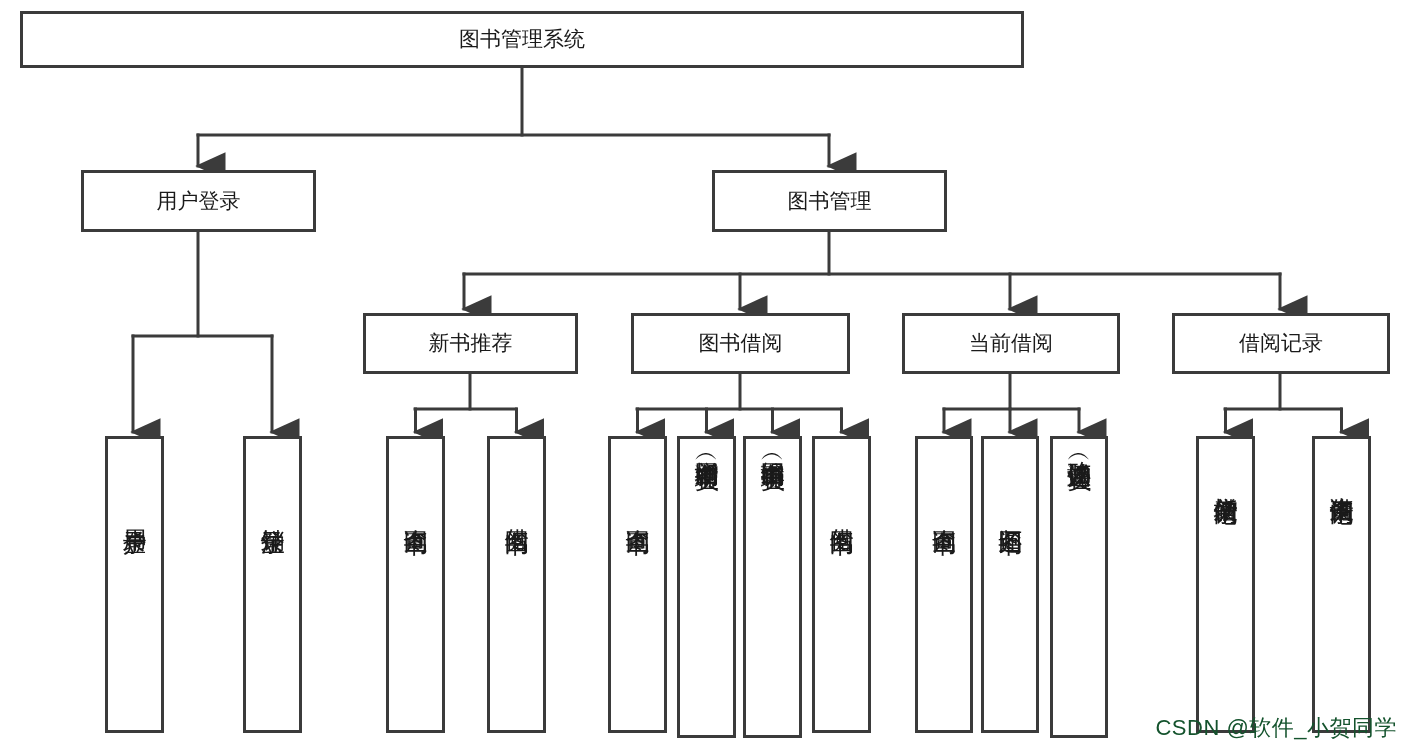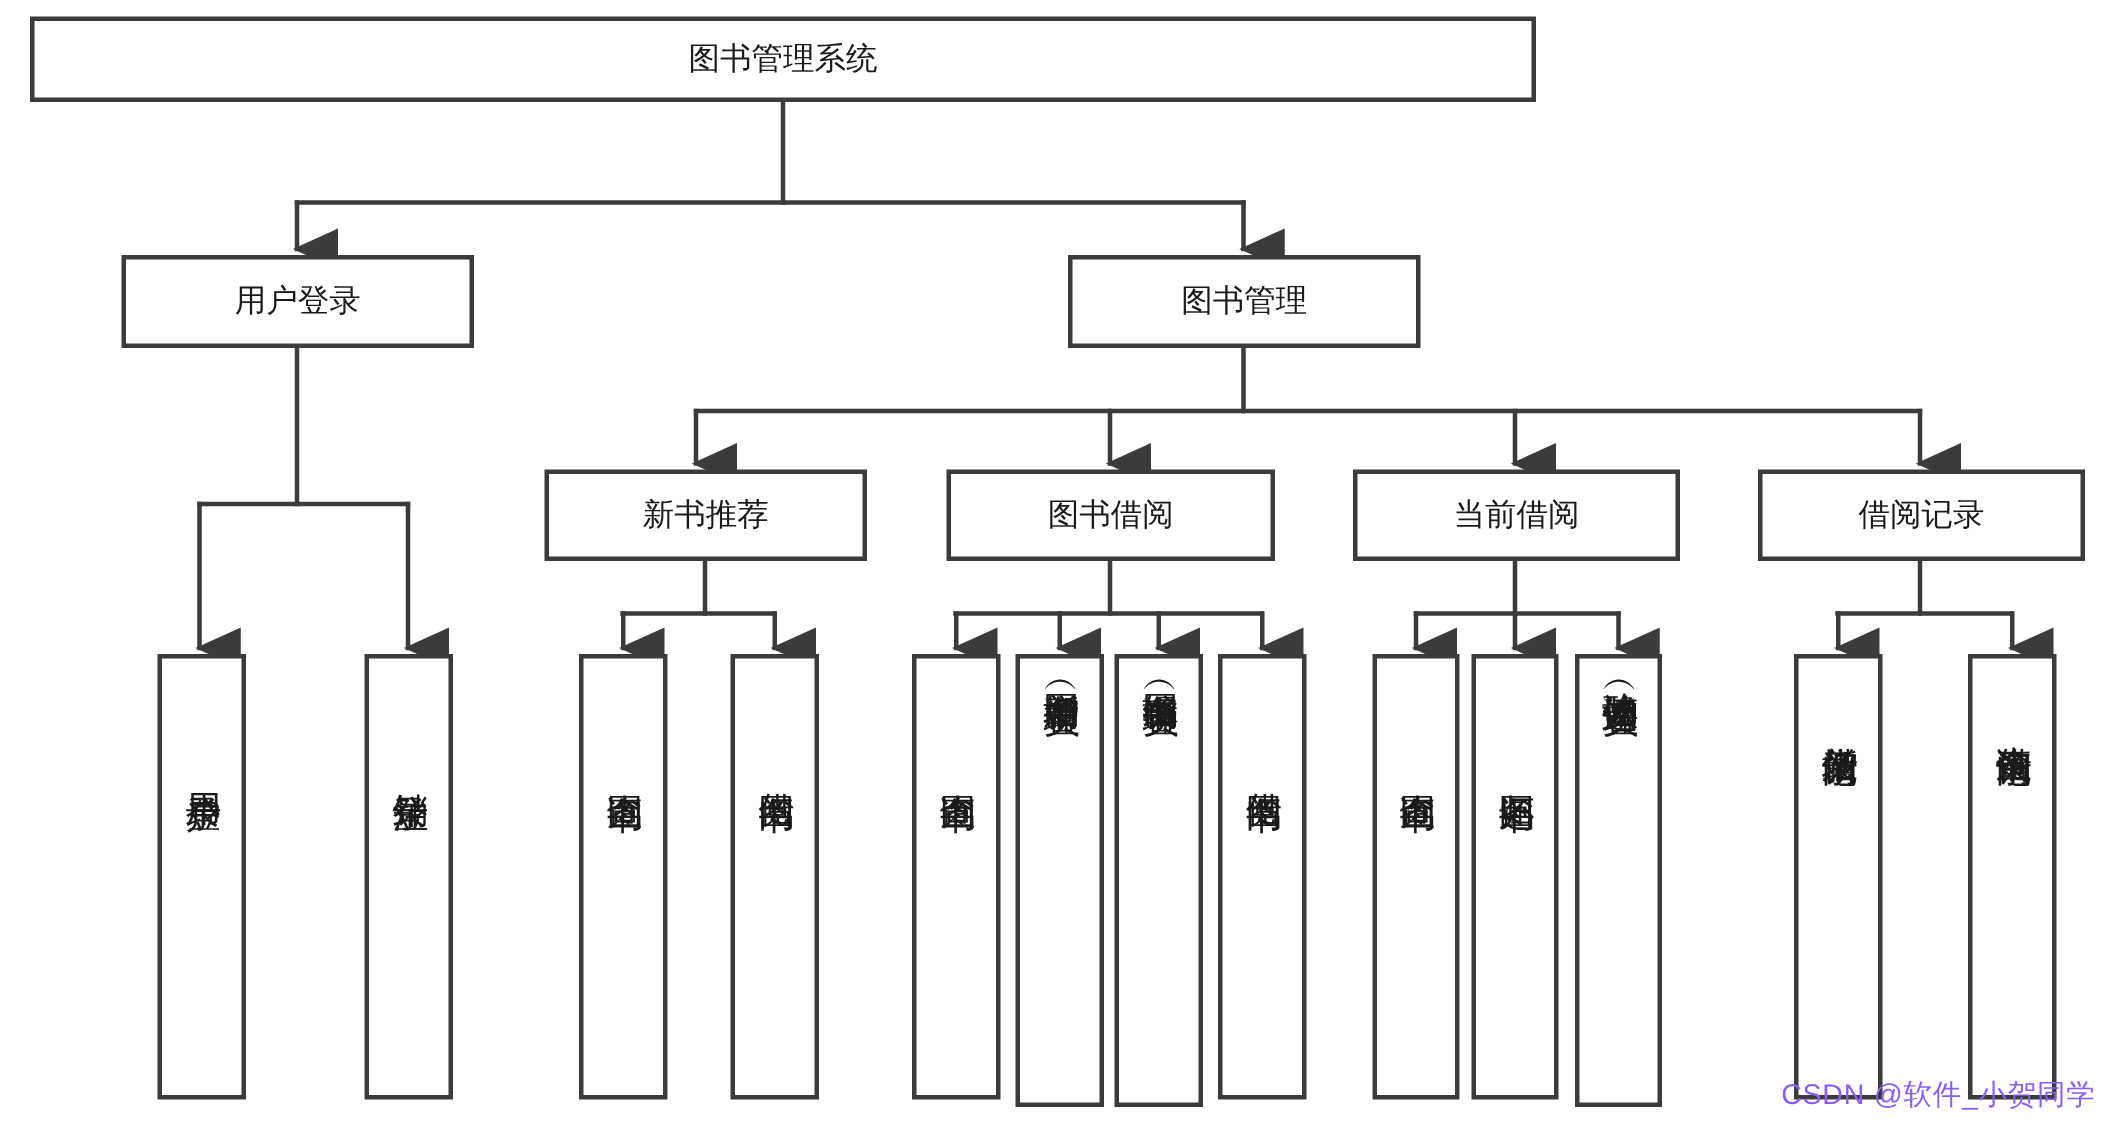--- a/index.html
+++ b/index.html
@@ -63,22 +63,22 @@
     display: flex;
     align-items: flex-start;
     justify-content: center;
     pointer-events: none;
   }
   .watermark {
     position: absolute;
     right: 8px;
     bottom: 4px;
     font-family: "Liberation Sans", "DejaVu Sans", sans-serif;
-    font-size: 19px;
-    color: #8b5cf6;
+    font-size: 22px;
+    color: #14532d;
     white-space: nowrap;
     letter-spacing: 0.5px;
   }
 </style>
 </head>
 <body>
 
 <div id="diagram-root">
   <svg class="tree" viewBox="0 0 1405 747">
     <defs>

